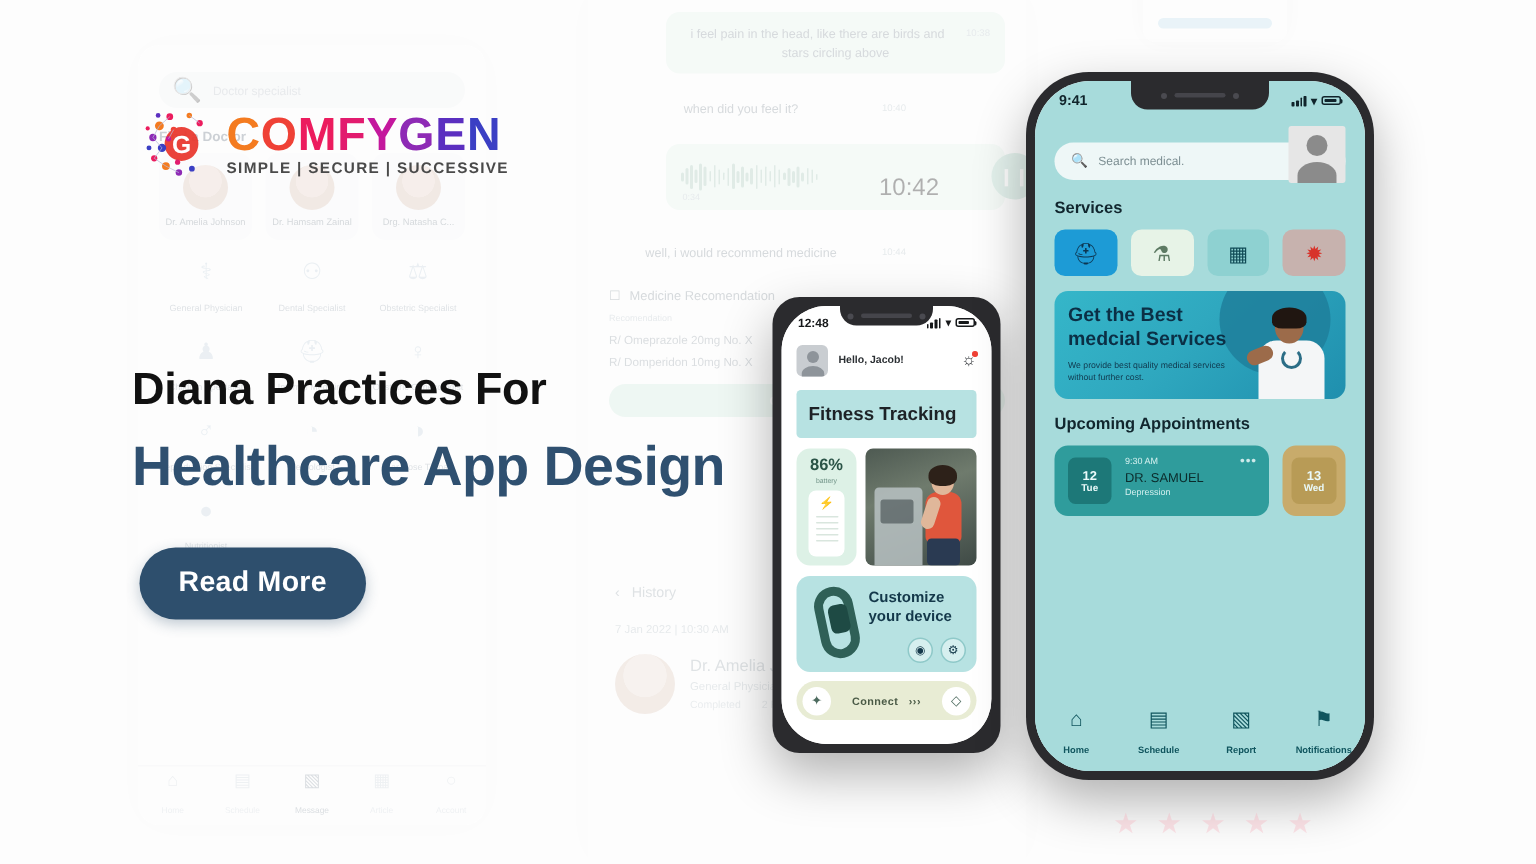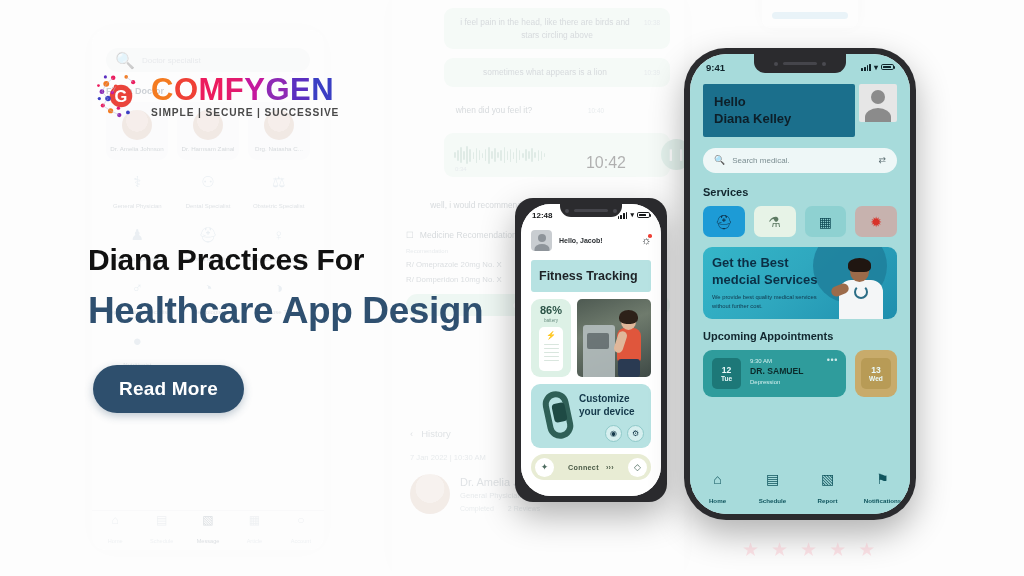--- a/index.html
+++ b/index.html
@@ -289,21 +289,21 @@
     display:flex; gap:9px; position:relative; min-height:47px;
   }
   .appt-card .date {
     width:29px; background:#1d7878; border-radius:5px;
     display:flex; flex-direction:column; align-items:center; justify-content:center;
     color:#eafafa; flex:none;
   }
   .appt-card .date .d { font-size:8.6px; font-weight:800; line-height:1.2; }
   .appt-card .date .w { font-size:6.6px; font-weight:700; }
   .appt-card .tm { font-size:6px; color:#d4f0ef; }
-  .appt-card .nm { font-size:8.6px; font-weight:700; color:#0b2b2b; margin-top:2px; }
+  .appt-card .nm { font-size:8.6px; font-weight:400; color:#0b2b2b; margin-top:2px; }
   .appt-card .tag { font-size:6px; color:#d4f0ef; margin-top:3px; }
   .appt-card .dots { position:absolute; right:8px; top:6px; color:#cfeaea; font-size:9px; letter-spacing:.6px; line-height:1; }
   .appt-card.next { flex:none; width:42px; background:#c8ab6b; padding:8px 6px; }
   .appt-card.next .date { width:100%; background:#b89b56; }
   .tabbar-med {
     position:absolute; left:0; right:0; bottom:0; height:46px; background:#a7dbdb;
     display:flex; align-items:center; padding-bottom:3px;
   }
   .tabbar-med .t { flex:1; text-align:center; color:#10555e; }
   .tabbar-med .t .ic { display:block; font-size:14px; line-height:1; margin-bottom:3px; }
@@ -353,24 +353,20 @@
       <div class="t"><span class="ic">▦</span><span class="lb">Article</span></div>
       <div class="t"><span class="ic">○</span><span class="lb">Account</span></div>
     </div>
   </div>
 
   <div class="bg-chat">
     <div class="chat-inner">
       <div class="bub me">
         <span class="tm">10:38</span>
         <span>i feel pain in the head, like there are birds and stars circling above</span>
-      </div>
-      <div class="bub me">
-        <span class="tm">10:39</span>
-        <span>sometimes what appears is a lion</span>
       </div>
       <div class="bub you">
         <span class="tm">10:40</span>
         <span>when did you feel it?</span>
       </div>
       <div class="voice">
         <div class="wave">
           <i style="height:6px"></i>
             <i style="height:11px"></i>
             <i style="height:16px"></i>
@@ -580,24 +576,20 @@
                 <i style="height:4px"></i>
                 <i style="height:5.5px"></i>
                 <i style="height:7px"></i>
               </span>
             <span style="font-size:8px">▾</span>
             <span class="batt">
                 <i style="width:88%"></i>
               </span>
           </span>
         </div>
-        <div class="hello-box">
-          <div class="l1">Hello</div>
-          <div class="l2">Diana Kelley</div>
-        </div>
         <div class="avatar-sq"></div>
         <div class="med-search">
           <span class="ic">🔍</span>
           <span class="ph">Search medical.</span>
           <span class="ic">⇄</span>
         </div>
         <div class="sec-h">Services</div>
         <div class="svc-row">
           <div class="svc s1">
               <span>⛑</span>

